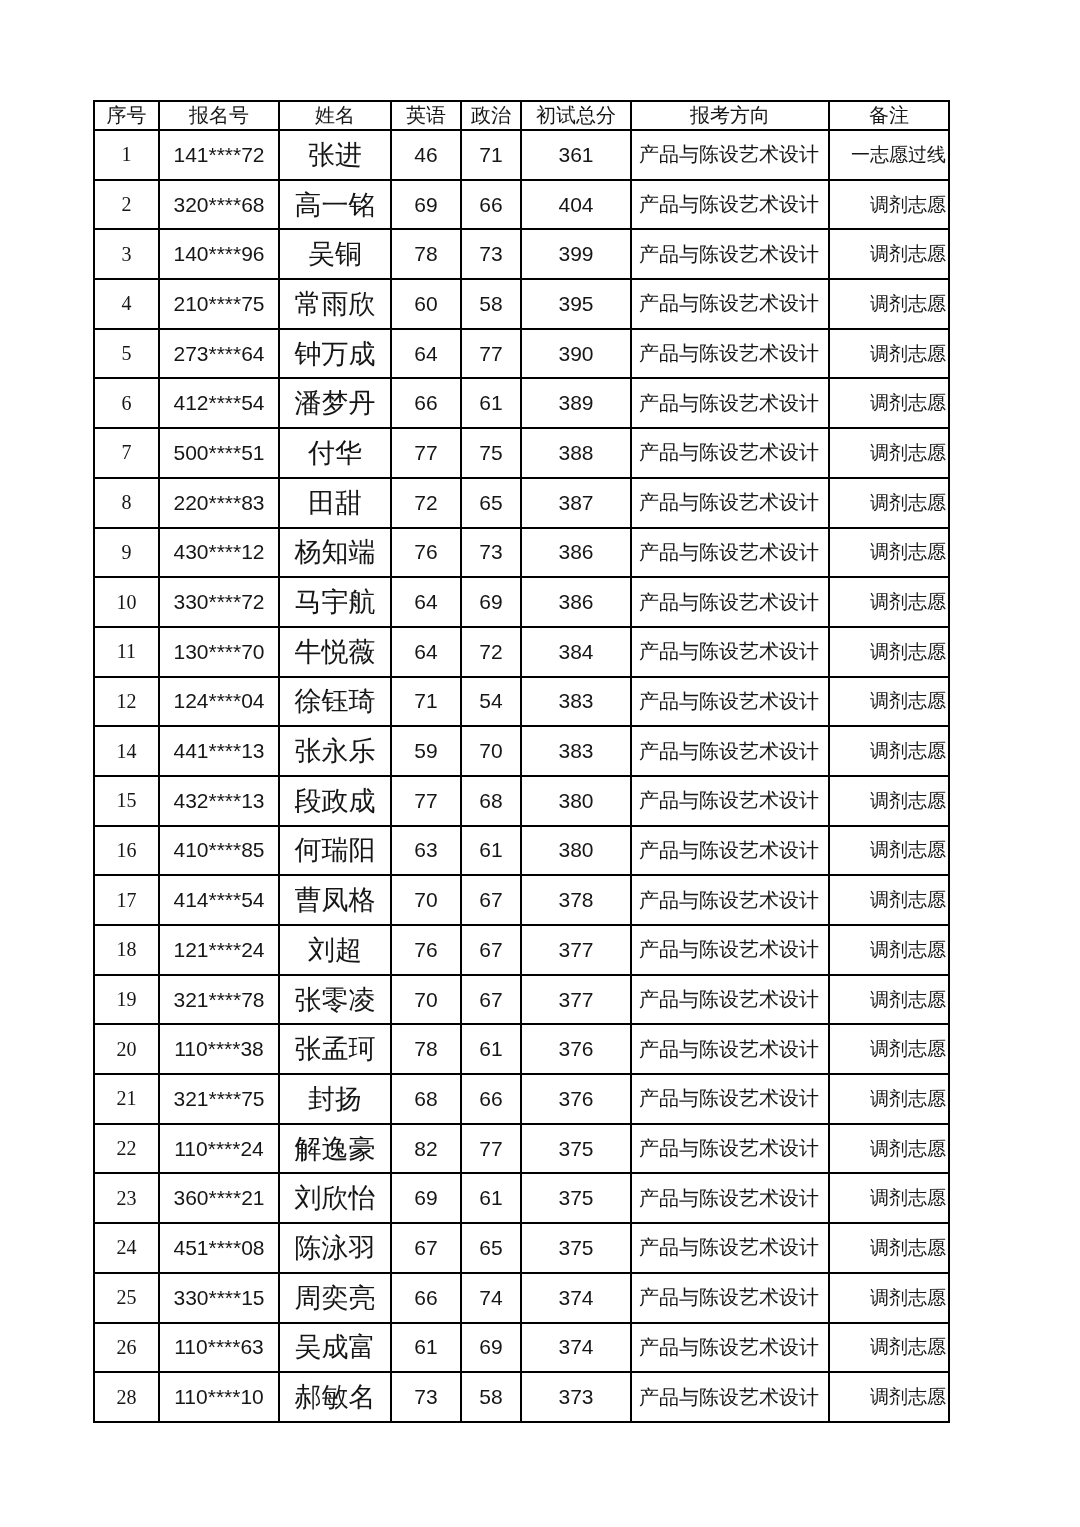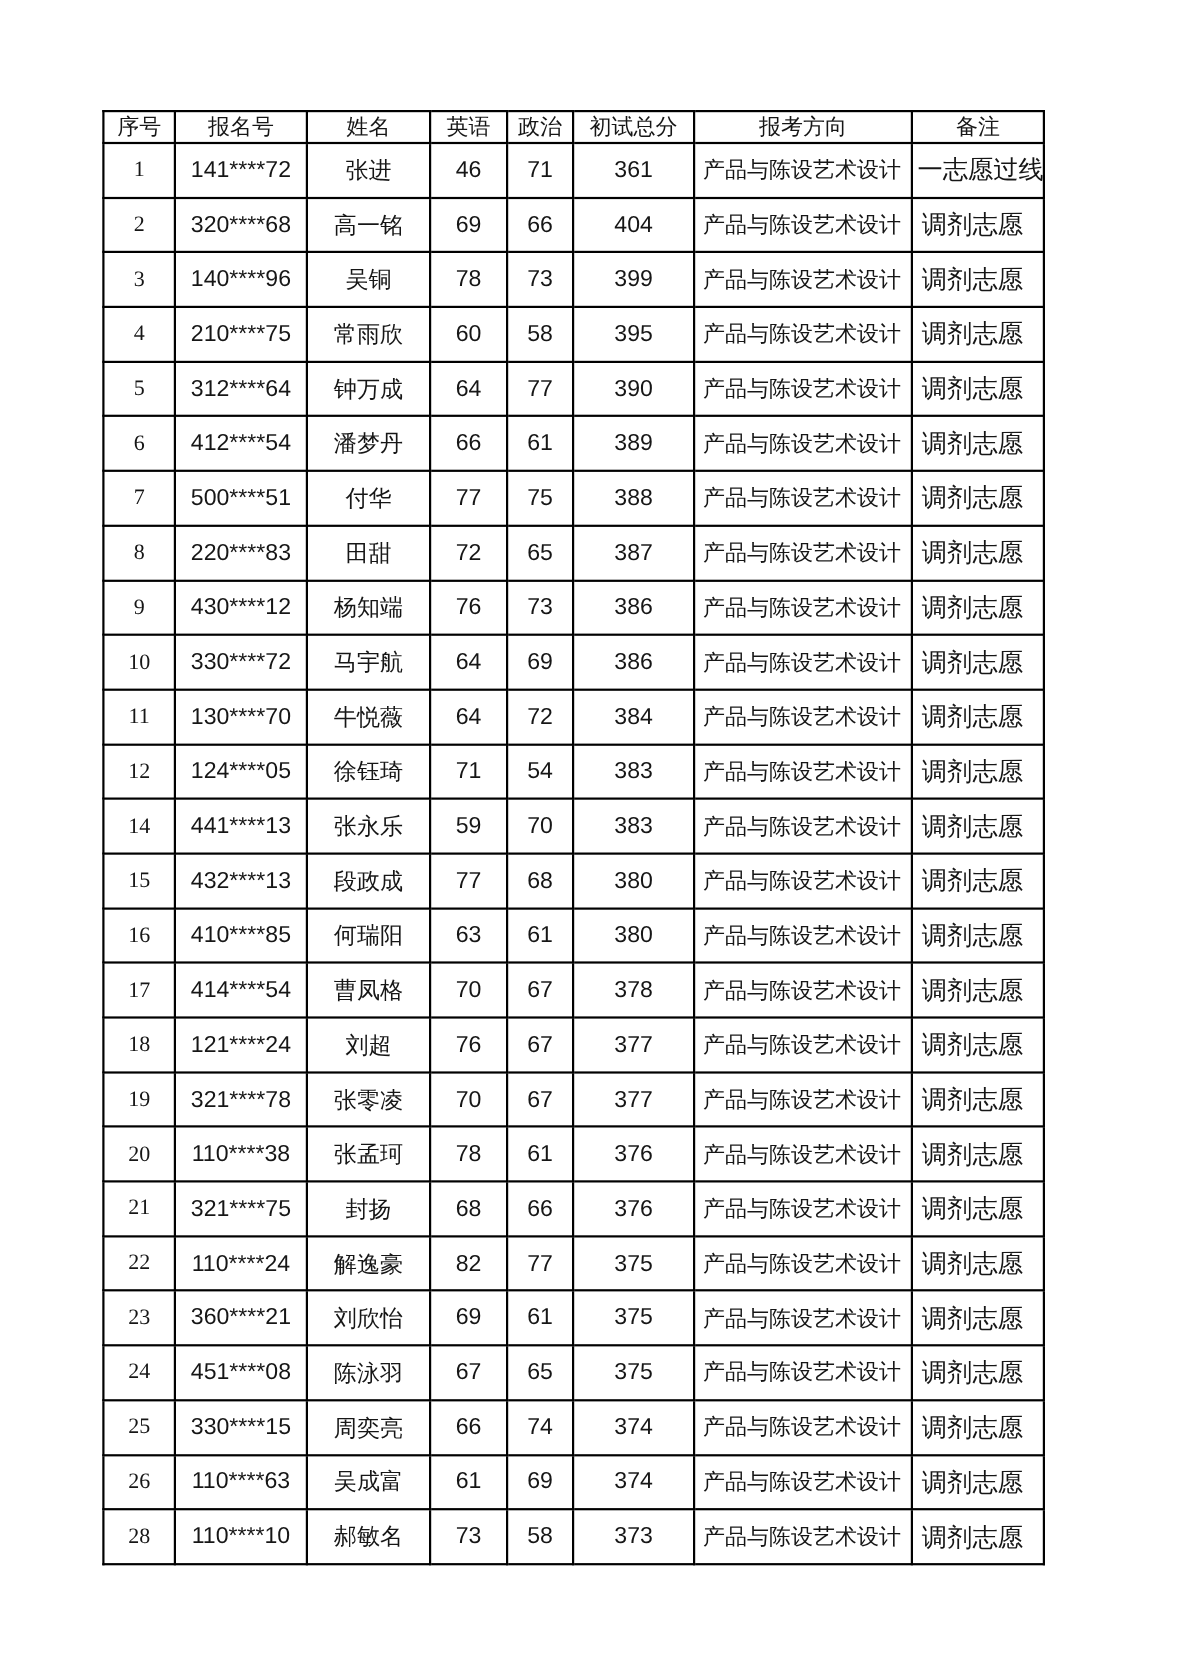--- a/index.html
+++ b/index.html
@@ -46,35 +46,35 @@
   td.c-index {
     font-family: "Liberation Serif", "DejaVu Serif", serif;
     font-size: 20px;
   }
   td.c-reg, td.c-score {
     font-family: "Liberation Sans", "DejaVu Sans", sans-serif;
     font-size: 21px;
   }
   td.c-name {
     font-family: "Liberation Serif", "DejaVu Serif", serif;
-    font-size: 21px;
+    font-size: 27px;
   }
   td.c-major {
     font-family: "Liberation Serif", "DejaVu Serif", serif;
     font-size: 20px;
     text-align: left;
     padding-left: 7px;
     padding-right: 2px;
   }
   td.c-note {
     font-family: "Liberation Serif", "DejaVu Serif", serif;
-    font-size: 23px;
-    text-align: center;
+    font-size: 19px;
+    text-align: right;
     padding-left: 4px;
-    padding-right: 14px;
+    padding-right: 2px;
   }
 </style>
 </head>
 <body>
 
 <div class="page">
   <table class="score-table">
     <colgroup>
       <col style="width:65px">
       <col style="width:120px">
@@ -137,21 +137,21 @@
     <td class="c-name">常雨欣</td>
     <td class="c-score">60</td>
     <td class="c-score">58</td>
     <td class="c-score">395</td>
     <td class="c-major">产品与陈设艺术设计</td>
     <td class="c-note">调剂志愿</td>
   </tr>
 
   <tr>
     <td class="c-index">5</td>
-    <td class="c-reg">312****64</td>
+    <td class="c-reg">273****64</td>
     <td class="c-name">钟万成</td>
     <td class="c-score">64</td>
     <td class="c-score">77</td>
     <td class="c-score">390</td>
     <td class="c-major">产品与陈设艺术设计</td>
     <td class="c-note">调剂志愿</td>
   </tr>
 
   <tr>
     <td class="c-index">6</td>
@@ -214,21 +214,21 @@
     <td class="c-name">牛悦薇</td>
     <td class="c-score">64</td>
     <td class="c-score">72</td>
     <td class="c-score">384</td>
     <td class="c-major">产品与陈设艺术设计</td>
     <td class="c-note">调剂志愿</td>
   </tr>
 
   <tr>
     <td class="c-index">12</td>
-    <td class="c-reg">124****05</td>
+    <td class="c-reg">124****04</td>
     <td class="c-name">徐钰琦</td>
     <td class="c-score">71</td>
     <td class="c-score">54</td>
     <td class="c-score">383</td>
     <td class="c-major">产品与陈设艺术设计</td>
     <td class="c-note">调剂志愿</td>
   </tr>
 
 
   <tr>

